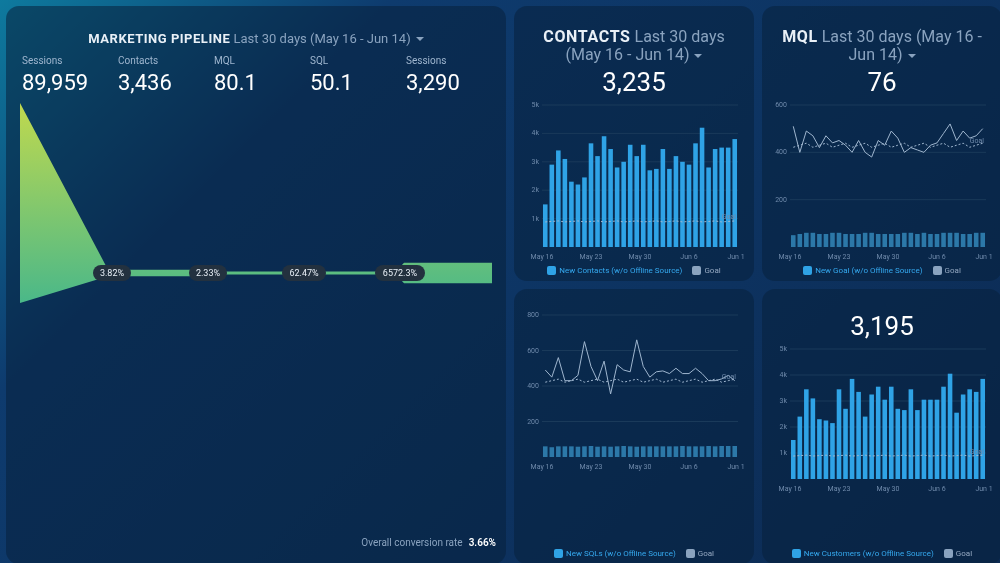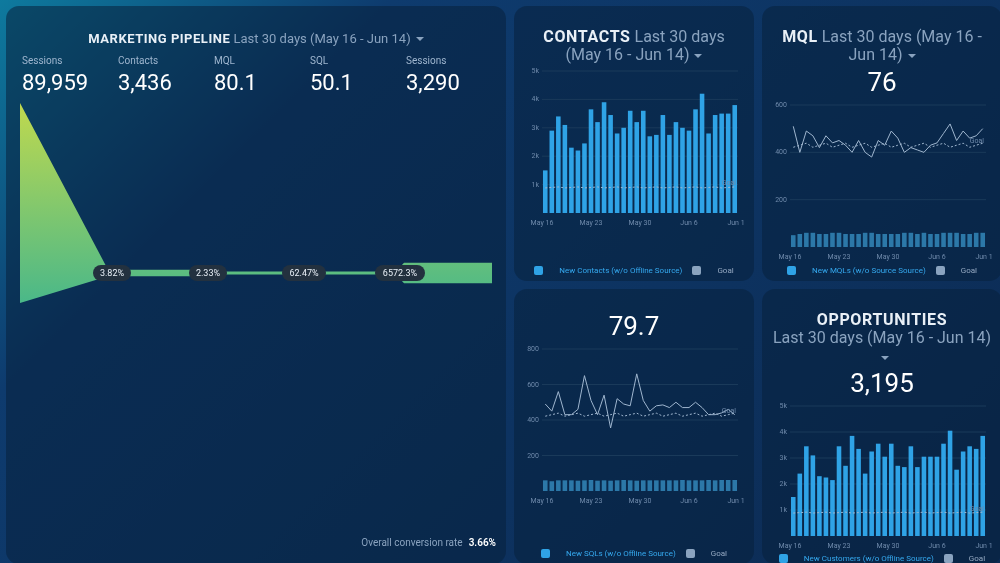--- a/index.html
+++ b/index.html
@@ -12,21 +12,21 @@
 .pipeline{grid-row:1/3;grid-column:1}
 .hdr{text-align:center;font-size:16px;line-height:1.15;margin-bottom:2px}
 .hdr .title{font-weight:700;letter-spacing:.04em;color:#e9f0f7}
 .hdr .range{font-weight:400;color:#8aa3bf}
 .hdr .range::after{content:"";display:inline-block;margin-left:5px;border:4px solid transparent;
   border-top-color:#8aa3bf;vertical-align:-2px}
 .bignum{text-align:center;font-size:26px;font-weight:400;color:#fff;margin:0 0 4px}
 .chart-area{flex:1;position:relative}
 svg{display:block}
 .legend{display:flex;gap:10px;font-size:8px;justify-content:center;align-items:center;padding-top:4px}
-.chk{display:inline-flex;align-items:center;gap:16px;white-space:nowrap}
+.chk{display:inline-flex;align-items:center;gap:3px;white-space:nowrap}
 .chk .box{width:9px;height:9px;border-radius:2px;display:inline-block}
 .box-blue{background:#2fa3e6}
 .box-gray{background:#8aa3bf}
 .blue{color:#35a9ef}
 .gray{color:#95a9c2}
 
 .pipeline .hdr{font-size:13px;margin:4px 0 8px}
 .stages{display:flex}
 .stage{flex:1;padding:0 6px}
 .stage .slabel{font-size:10px;color:#9fb6cf}
@@ -96,20 +96,21 @@
   <div class="overall">
     <span>Overall conversion rate</span><b>3.66%</b>
   </div>
 </div>
 
 <div class="panel">
   <div class="hdr">
     <span class="title">CONTACTS</span>
     <span class="range">Last 30 days (May 16 - Jun 14)</span>
   </div>
+  <div class="bignum">3,235</div>
   <div class="chart-area">
         <svg id="c-contacts" width="220" height="160">
           <line class="grid-line" x1="18" x2="214" y1="117.6" y2="117.6"></line>
           <text class="axis-label" x="15" y="119.6" text-anchor="end">1k</text>
           <line class="grid-line" x1="18" x2="214" y1="89.19999999999999" y2="89.19999999999999"></line>
           <text class="axis-label" x="15" y="91.19999999999999" text-anchor="end">2k</text>
           <line class="grid-line" x1="18" x2="214" y1="60.8" y2="60.8"></line>
           <text class="axis-label" x="15" y="62.8" text-anchor="end">3k</text>
           <line class="grid-line" x1="18" x2="214" y1="32.39999999999999" y2="32.39999999999999"></line>
           <text class="axis-label" x="15" y="34.39999999999999" text-anchor="end">4k</text>
@@ -216,31 +217,30 @@
           <text class="axis-label" x="18" y="158" text-anchor="middle">May 16</text>
           <text class="axis-label" x="67" y="158" text-anchor="middle">May 23</text>
           <text class="axis-label" x="116" y="158" text-anchor="middle">May 30</text>
           <text class="axis-label" x="165" y="158" text-anchor="middle">Jun 6</text>
           <text class="axis-label" x="214" y="158" text-anchor="middle">Jun 13</text>
         </svg>
       </div>
   <div class="legend">
     <span class="chk">
           <span class="box box-blue"></span>
-          <span class="blue">New MQLs (w/o Source Source)</span>
+          <span class="blue">New Goal (w/o Offline Source)</span>
         </span>
     <span class="chk">
           <span class="box box-gray"></span>
           <span class="gray">Goal</span>
         </span>
   </div>
 </div>
 
 <div class="panel">
-  <div class="bignum">79.7</div>
   <div class="chart-area">
         <svg id="c-sqls" width="220" height="160">
           <line class="grid-line" x1="18" x2="214" y1="110.5" y2="110.5"></line>
           <text class="axis-label" x="15" y="112.5" text-anchor="end">200</text>
           <line class="grid-line" x1="18" x2="214" y1="75" y2="75"></line>
           <text class="axis-label" x="15" y="77" text-anchor="end">400</text>
           <line class="grid-line" x1="18" x2="214" y1="39.5" y2="39.5"></line>
           <text class="axis-label" x="15" y="41.5" text-anchor="end">600</text>
           <line class="grid-line" x1="18" x2="214" y1="4" y2="4"></line>
           <text class="axis-label" x="15" y="6" text-anchor="end">800</text>
@@ -290,24 +290,20 @@
           <span class="blue">New SQLs (w/o Offline Source)</span>
         </span>
     <span class="chk">
           <span class="box box-gray"></span>
           <span class="gray">Goal</span>
         </span>
   </div>
 </div>
 
 <div class="panel">
-  <div class="hdr">
-    <div><span class="title">OPPORTUNITIES</span></div>
-    <div><span class="range">Last 30 days (May 16 - Jun 14)</span></div>
-  </div>
   <div class="bignum">3,195</div>
   <div class="chart-area">
         <svg id="c-opps" width="220" height="148">
           <line class="grid-line" x1="18" x2="214" y1="108" y2="108"></line>
           <text class="axis-label" x="15" y="110" text-anchor="end">1k</text>
           <line class="grid-line" x1="18" x2="214" y1="82" y2="82"></line>
           <text class="axis-label" x="15" y="84" text-anchor="end">2k</text>
           <line class="grid-line" x1="18" x2="214" y1="56" y2="56"></line>
           <text class="axis-label" x="15" y="58" text-anchor="end">3k</text>
           <line class="grid-line" x1="18" x2="214" y1="30" y2="30"></line>

